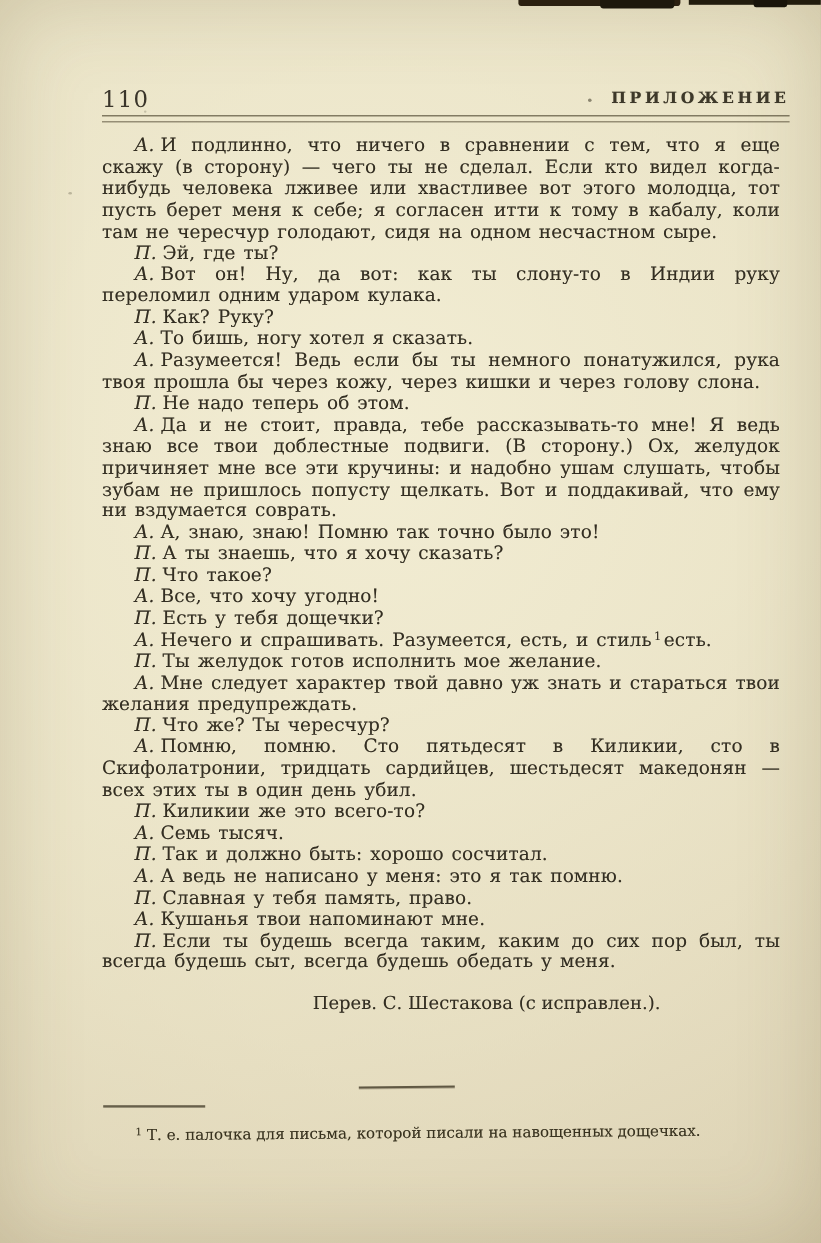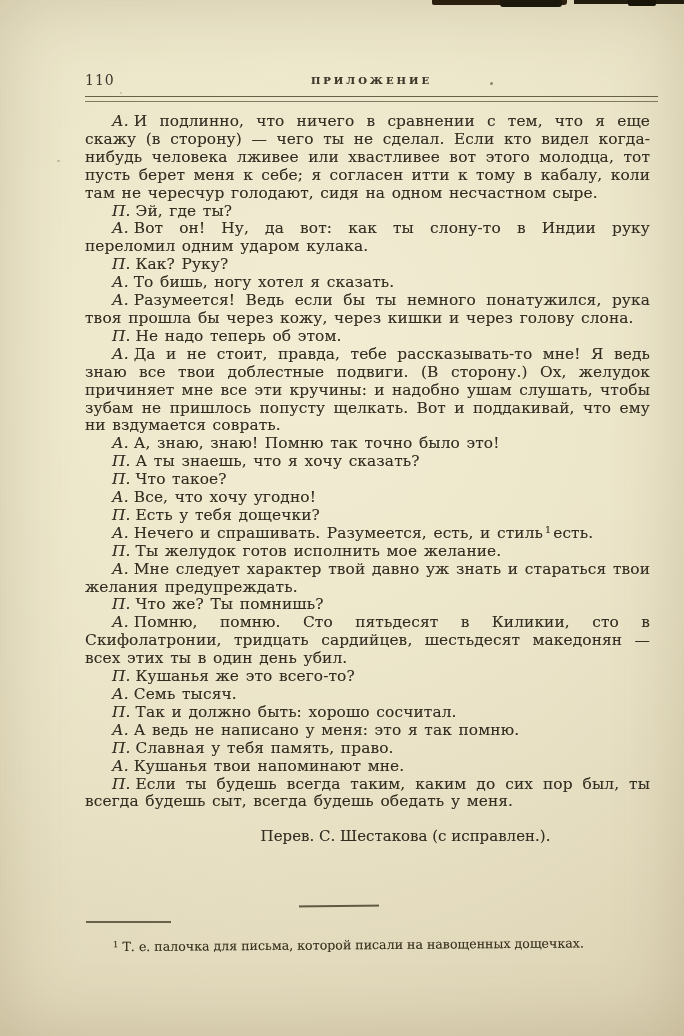--- a/index.html
+++ b/index.html
@@ -25,25 +25,25 @@
 
   .speck { position: absolute; background: rgba(60,54,38,.55); border-radius: 50%; }
 
   .content {
     position: absolute; left: 85px; top: 72px; width: 573px;
     color: #332e22;
   }
   .header-row { position: relative; height: 20px; }
   .page-number {
     position: absolute; left: 0; top: 0;
-    font-size: 14px; letter-spacing: 1px; color: #3a352a;
+    font-size: 19px; letter-spacing: 1px; color: #3a352a;
   }
   .running-title {
-    display: block; text-align: center;
-    font-size: 10px; letter-spacing: 3px; font-weight: 600;
+    display: block; text-align: right;
+    font-size: 13px; letter-spacing: 3px; font-weight: 600;
     color: #3d3829; padding-top: 3px;
     text-shadow: 0 0 .6px rgba(61,56,41,.5);
   }
   .double-rule {
     margin-top: 4px; height: 4px;
     border-top: 1.6px solid rgba(72,64,42,.8);
     border-bottom: 1.4px solid rgba(72,64,42,.65);
     filter: blur(.2px);
   }
   .dialogue {
@@ -114,23 +114,23 @@
         <p><span class="speaker">П.</span><span class="">Не надо теперь об этом.</span></p>
         <p><span class="speaker">А.</span><span class="">Да и не стоит, правда, тебе рассказывать-то мне! Я ведь знаю все твои доблестные подвиги. </span><span class="it">(В сторону.)</span><span class=""> Ох, желудок причиняет мне все эти кручины: и надобно ушам слушать, чтобы зубам не пришлось попусту щелкать. Вот и поддакивай, что ему ни вздумается соврать.</span></p>
         <p><span class="speaker">А.</span><span class="">А, знаю, знаю! Помню так точно было это!</span></p>
         <p><span class="speaker">П.</span><span class="">А ты знаешь, что я хочу сказать?</span></p>
         <p><span class="speaker">П.</span><span class="">Что такое?</span></p>
         <p><span class="speaker">А.</span><span class="">Все, что хочу угодно!</span></p>
         <p><span class="speaker">П.</span><span class="">Есть у тебя дощечки?</span></p>
         <p><span class="speaker">А.</span><span class="">Нечего и спрашивать. Разумеется, есть, и стиль</span><sup class="fn-ref">1</sup><span class="">есть.</span></p>
         <p><span class="speaker">П.</span><span class="">Ты желудок готов исполнить мое желание.</span></p>
         <p><span class="speaker">А.</span><span class="">Мне следует характер твой давно уж знать и стараться твои желания предупреждать.</span></p>
-        <p><span class="speaker">П.</span><span class="">Что же? Ты помнишь?</span></p>
+        <p><span class="speaker">П.</span><span class="">Что же? Ты чересчур?</span></p>
         <p><span class="speaker">А.</span><span class="">Помню, помню. Сто пятьдесят в Киликии, сто в Скифолатронии, тридцать сардийцев, шестьдесят македонян — всех этих ты в один день убил.</span></p>
-        <p><span class="speaker">П.</span><span class="">Кушанья же это всего-то?</span></p>
+        <p><span class="speaker">П.</span><span class="">Киликии же это всего-то?</span></p>
         <p><span class="speaker">А.</span><span class="">Семь тысяч.</span></p>
         <p><span class="speaker">П.</span><span class="">Так и должно быть: хорошо сосчитал.</span></p>
         <p><span class="speaker">А.</span><span class="">А ведь не написано у меня: это я так помню.</span></p>
         <p><span class="speaker">П.</span><span class="">Славная у тебя память, право.</span></p>
         <p><span class="speaker">А.</span><span class="">Кушанья твои напоминают мне.</span></p>
         <p><span class="speaker">П.</span><span class="">Если ты будешь всегда таким, каким до сих пор был, ты всегда будешь сыт, всегда будешь обедать у меня.</span></p>
       </div>
 
     <div class="attribution">Перев. С. Шестакова (с исправлен.).</div>
   </div>

